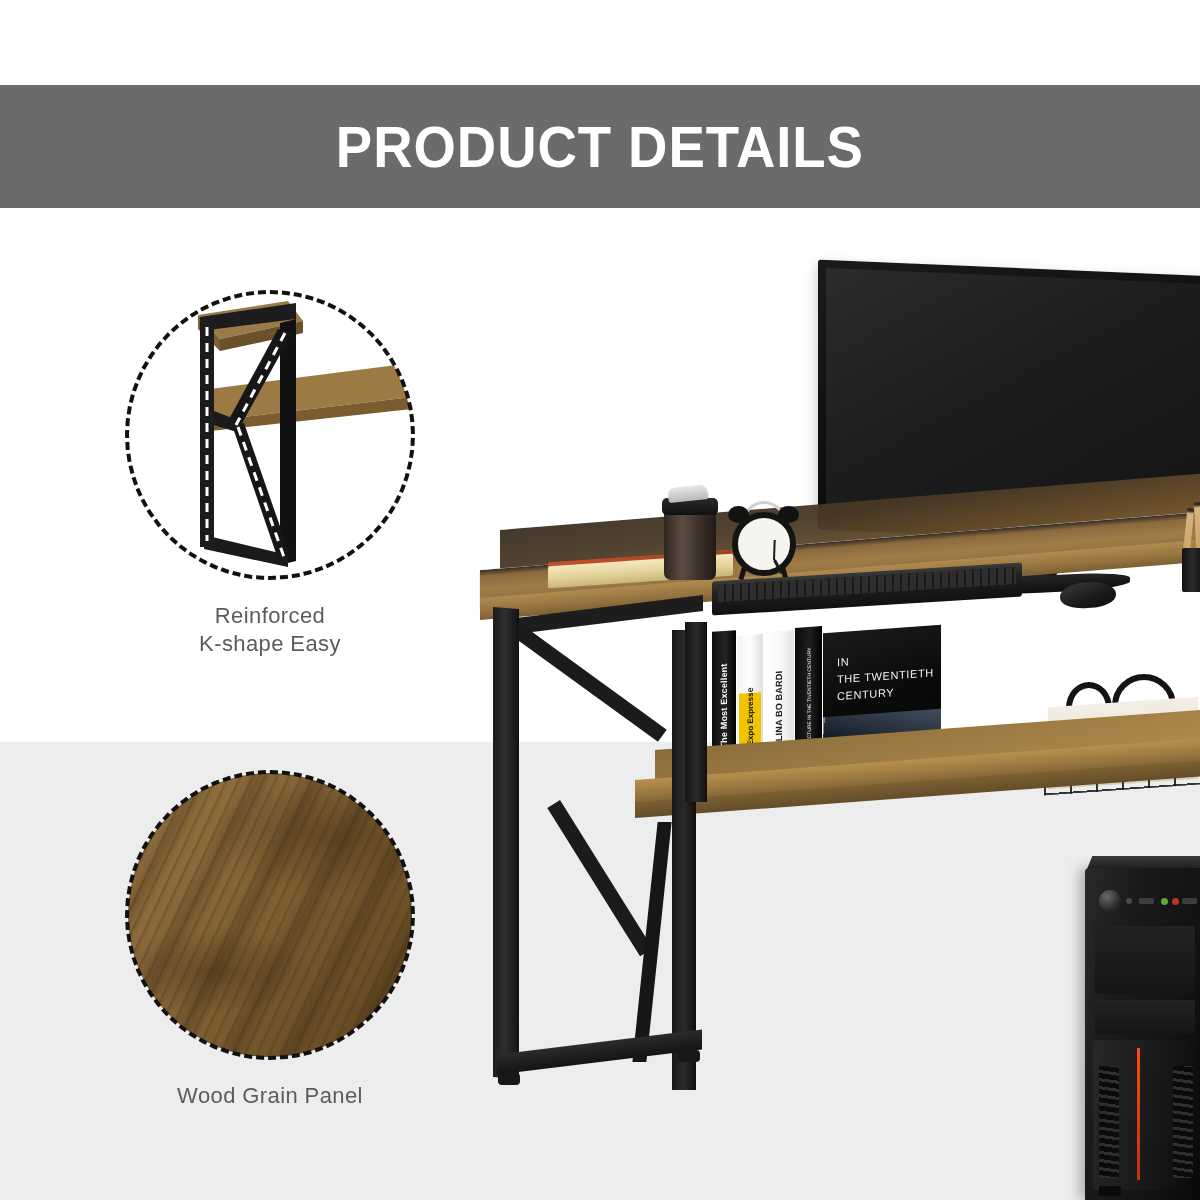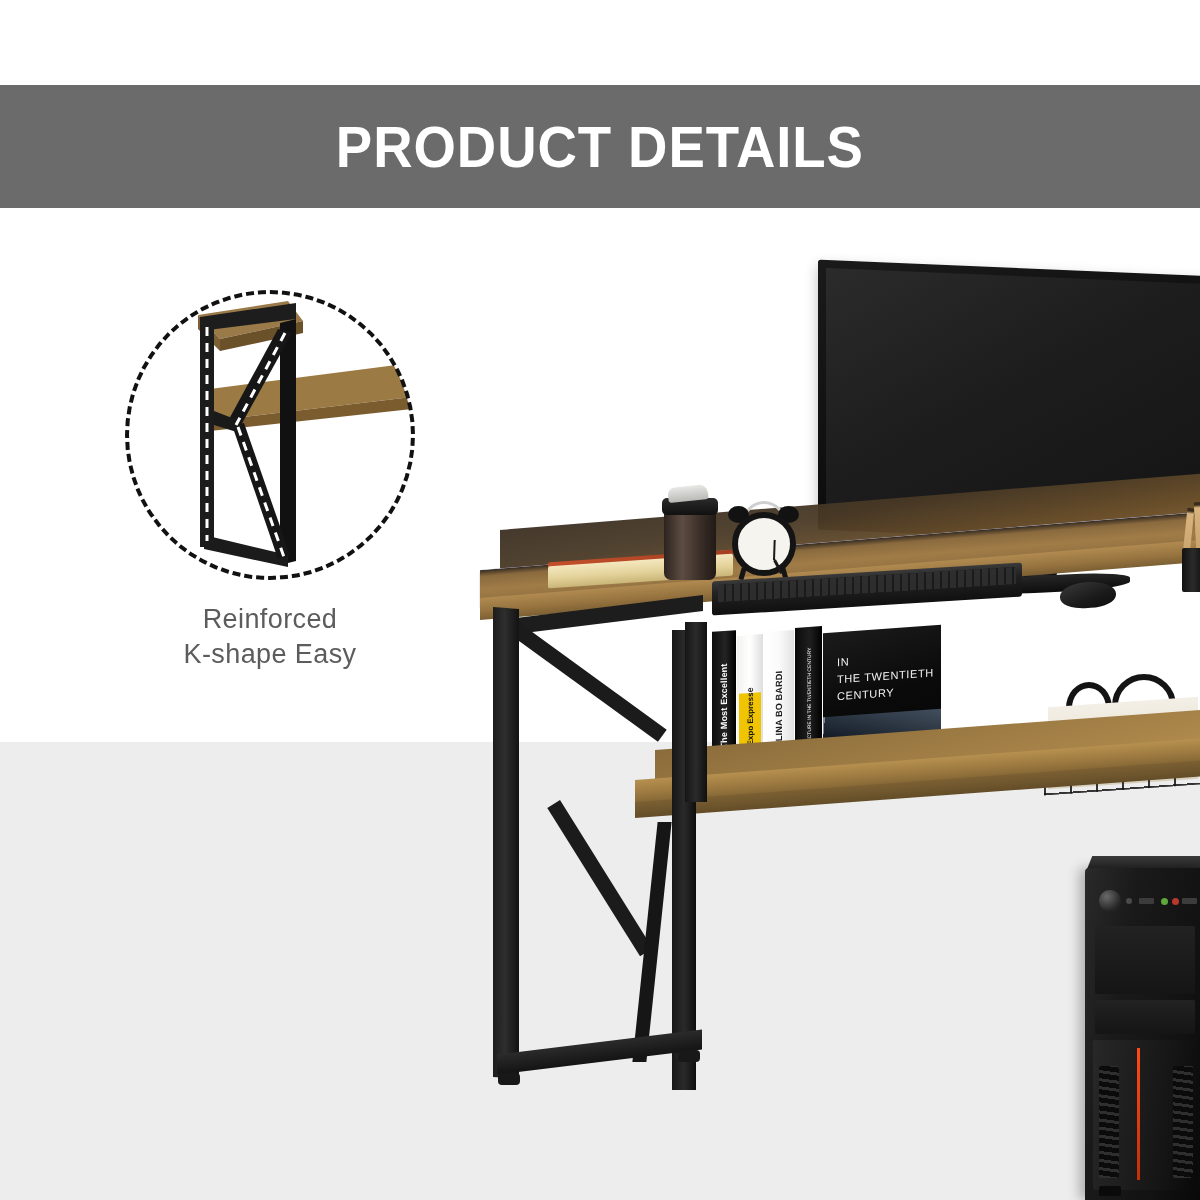--- a/index.html
+++ b/index.html
@@ -107,21 +107,21 @@
     content: "";
     position: absolute;
     inset: 0;
     background:
       radial-gradient(ellipse 60% 30% at 70% 22%, rgba(48,30,12,0.35), rgba(0,0,0,0) 70%),
       radial-gradient(ellipse 50% 22% at 30% 70%, rgba(40,26,10,0.30), rgba(0,0,0,0) 70%);
   }
 
   .callout-caption {
     margin-top: 22px;
-    font-size: 27px;
+    font-size: 22px;
     line-height: 1.28;
     color: #5c5c5c;
     font-weight: 300;
     font-family: "Liberation Sans", sans-serif;
     letter-spacing: 0.4px;
   }
 
   
   .scene {
     position: absolute;
@@ -914,14 +914,25 @@
         </svg>
       </div>
       <div class="dashed-circle"></div>
     </div>
     <div class="callout-caption">
       <div>Reinforced</div>
       <div>K-shape Easy</div>
     </div>
   </div>
 
+  <div class="callout callout-2">
+    <div class="circle-wrap">
+      <div class="circle-clip">
+        <div class="wood-swatch"></div>
+      </div>
+      <div class="dashed-circle"></div>
+    </div>
+    <div class="callout-caption">
+      <div>Wood Grain Panel</div>
+    </div>
+  </div>
 
 </div>
 
 </body></html>

